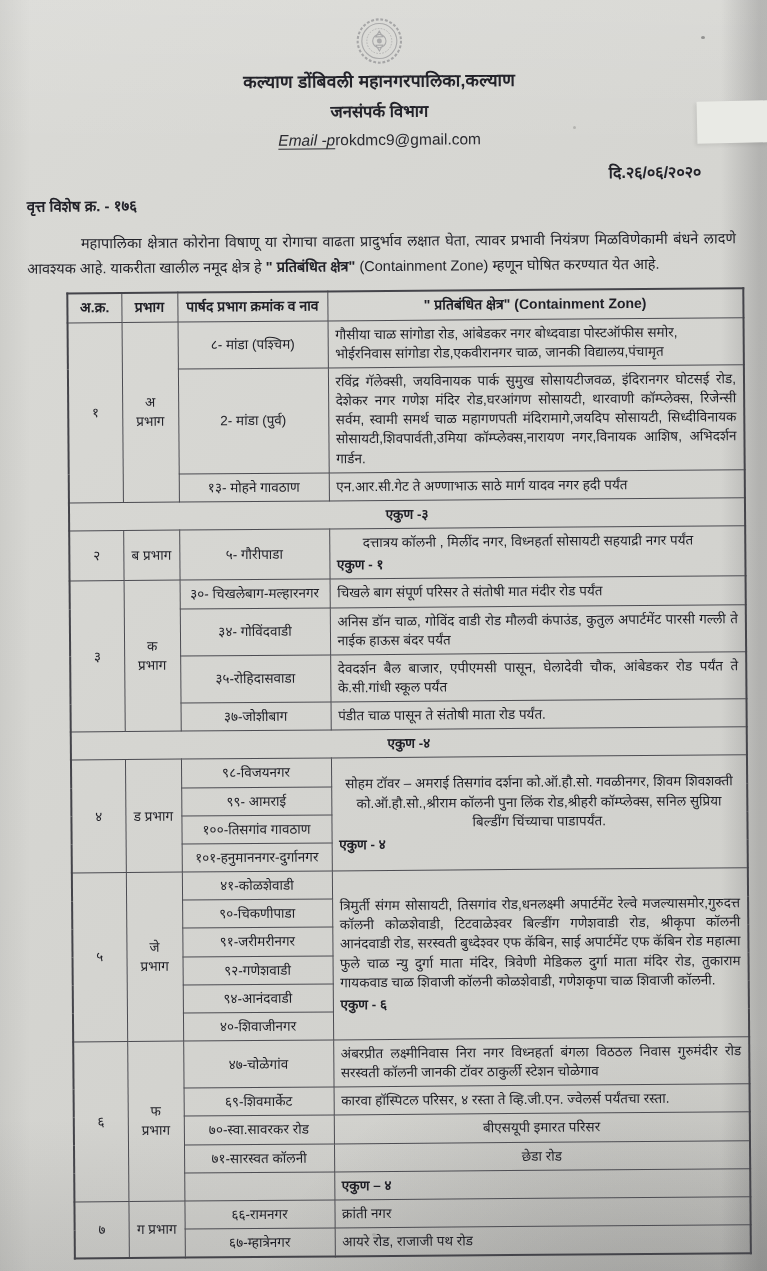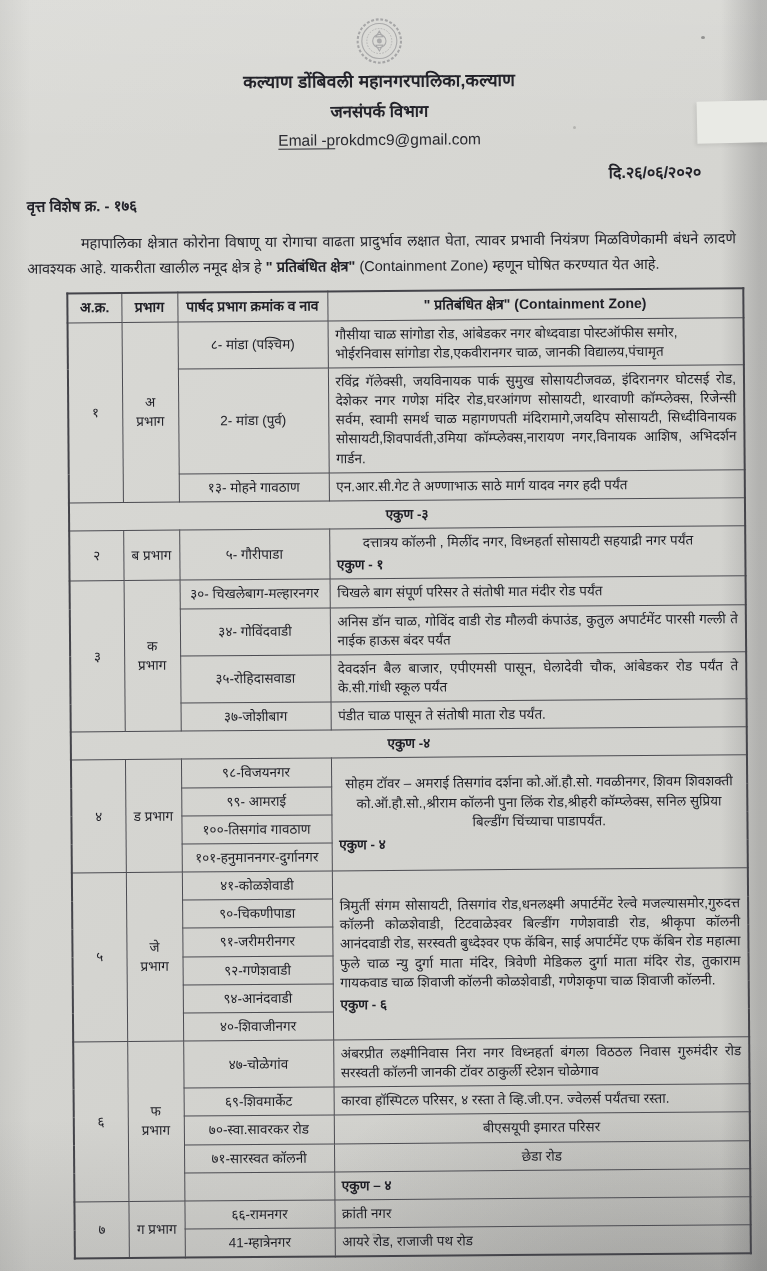--- a/index.html
+++ b/index.html
@@ -26,21 +26,21 @@
   .speck.s1{width:4px;height:3px;top:36px;left:701px;}
   .speck.s2{width:3px;height:3px;top:126px;left:573px;opacity:.5;}
   .speck.s3{width:4px;height:3px;top:1233px;left:372px;opacity:.35;}
 
   .content{position:absolute;inset:0;transform:rotate(-0.45deg);}
 
   .seal{width:50px;height:50px;margin:16px auto 2px auto;opacity:.62;display:block;}
   .org{ text-align:center;font-size:17.5px;font-weight:bold;letter-spacing:.2px;}
   .dept{text-align:center;font-size:16.5px;font-weight:bold;margin-top:7px;}
   .email{text-align:center;font-size:15.5px;margin-top:9px;color:#2a2a30;}
-  .email .u{text-decoration:underline;text-underline-offset:3px;}
+  .email .u{text-decoration:underline;text-underline-offset:3px;font-style:italic;}
   .date{text-align:right;font-size:16px;font-weight:bold;margin:14px 62px 0 0;}
   .ref{font-size:15px;font-weight:bold;margin:8px 0 0 30px;}
   .intro{
     font-size:14.5px;line-height:1.75;text-align:justify;
     margin:16px 28px 10px 30px;text-indent:54px;
   }
   .intro b{font-weight:bold;}
 
   table.zone{
     border-collapse:collapse;table-layout:fixed;
@@ -227,20 +227,20 @@
           <td class="total-left">एकुण – ४</td>
         </tr>
 
         <tr>
           <td class="sr" rowspan="2">७</td>
           <td class="ward" rowspan="2">ग प्रभाग</td>
           <td class="no">६६-रामनगर</td>
           <td class="desc">क्रांती नगर</td>
         </tr>
         <tr>
-          <td class="no">41-म्हात्रेनगर</td>
+          <td class="no">६७-म्हात्रेनगर</td>
           <td class="desc">आयरे रोड, राजाजी पथ रोड</td>
         </tr>
       </tbody>
     </table>
 
   </div>
 </div>
 
 </body></html>

